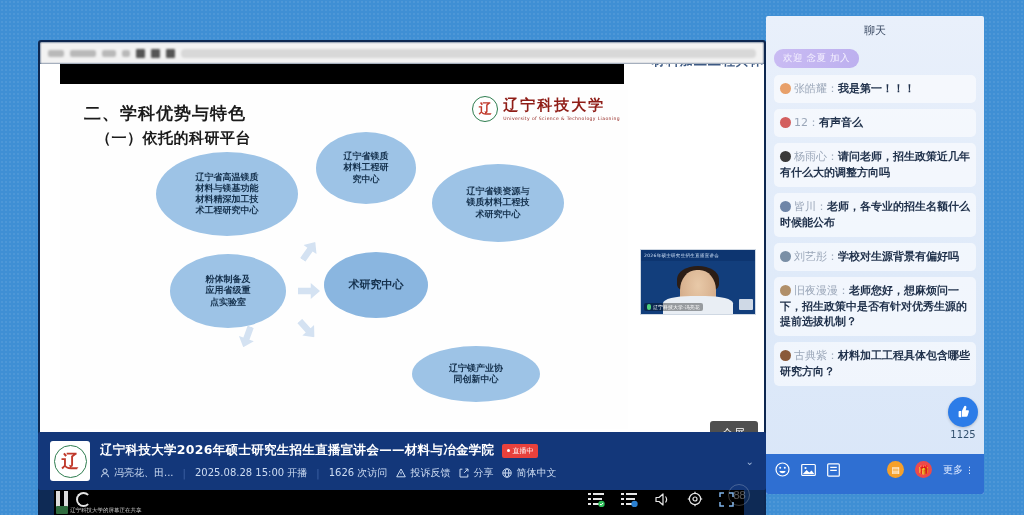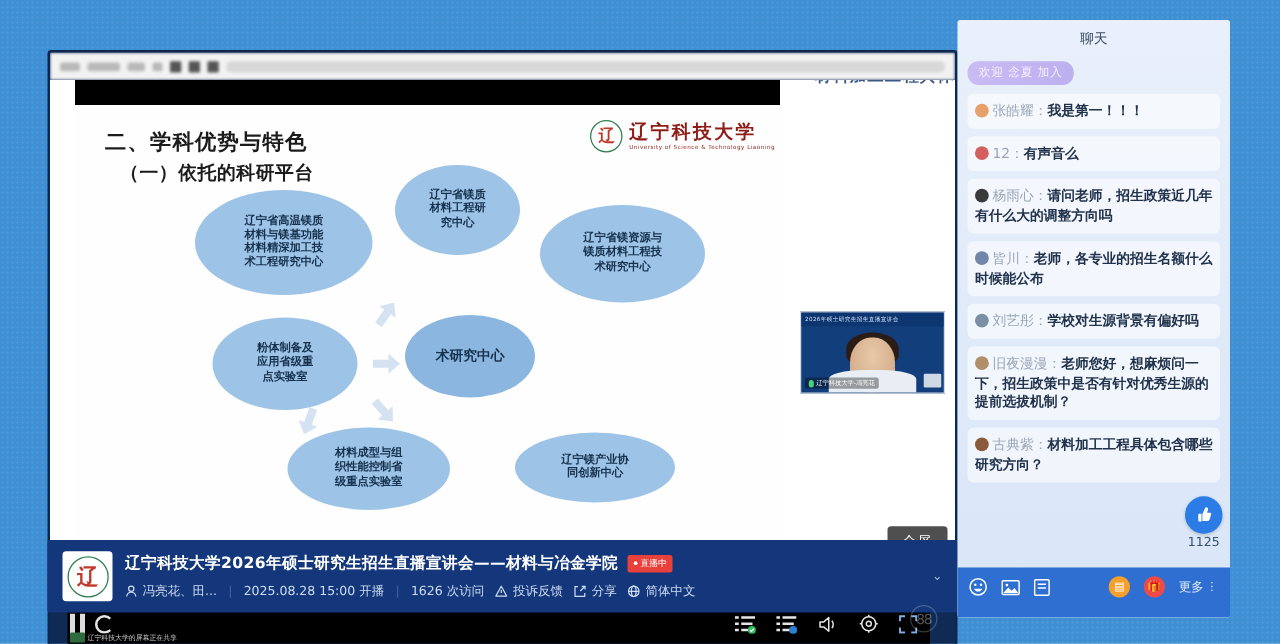--- a/index.html
+++ b/index.html
@@ -571,23 +571,20 @@
 术工程研究中心</div>
       <div class="ellipse" style="left:256px; top:48px; width:100px; height:72px;">辽宁省镁质
 材料工程研
 究中心</div>
       <div class="ellipse" style="left:372px; top:80px; width:132px; height:78px;">辽宁省镁资源与
 镁质材料工程技
 术研究中心</div>
       <div class="ellipse center" style="left:264px; top:168px; width:104px; height:66px;">术研究中心</div>
       <div class="ellipse" style="left:352px; top:262px; width:128px; height:56px;">辽宁镁产业协
 同创新中心</div>
-      <div class="ellipse" style="left:170px; top:258px; width:130px; height:66px;">材料成型与组
-织性能控制省
-级重点实验室</div>
       <div class="ellipse" style="left:110px; top:170px; width:116px; height:74px;">粉体制备及
 应用省级重
 点实验室</div>
     </div>
 
     <div class="pip">
       <div class="pip-banner">2026年硕士研究生招生直播宣讲会</div>
       <div class="pip-hair"></div>
       <div class="pip-face"></div>
       <div class="pip-body"></div>

